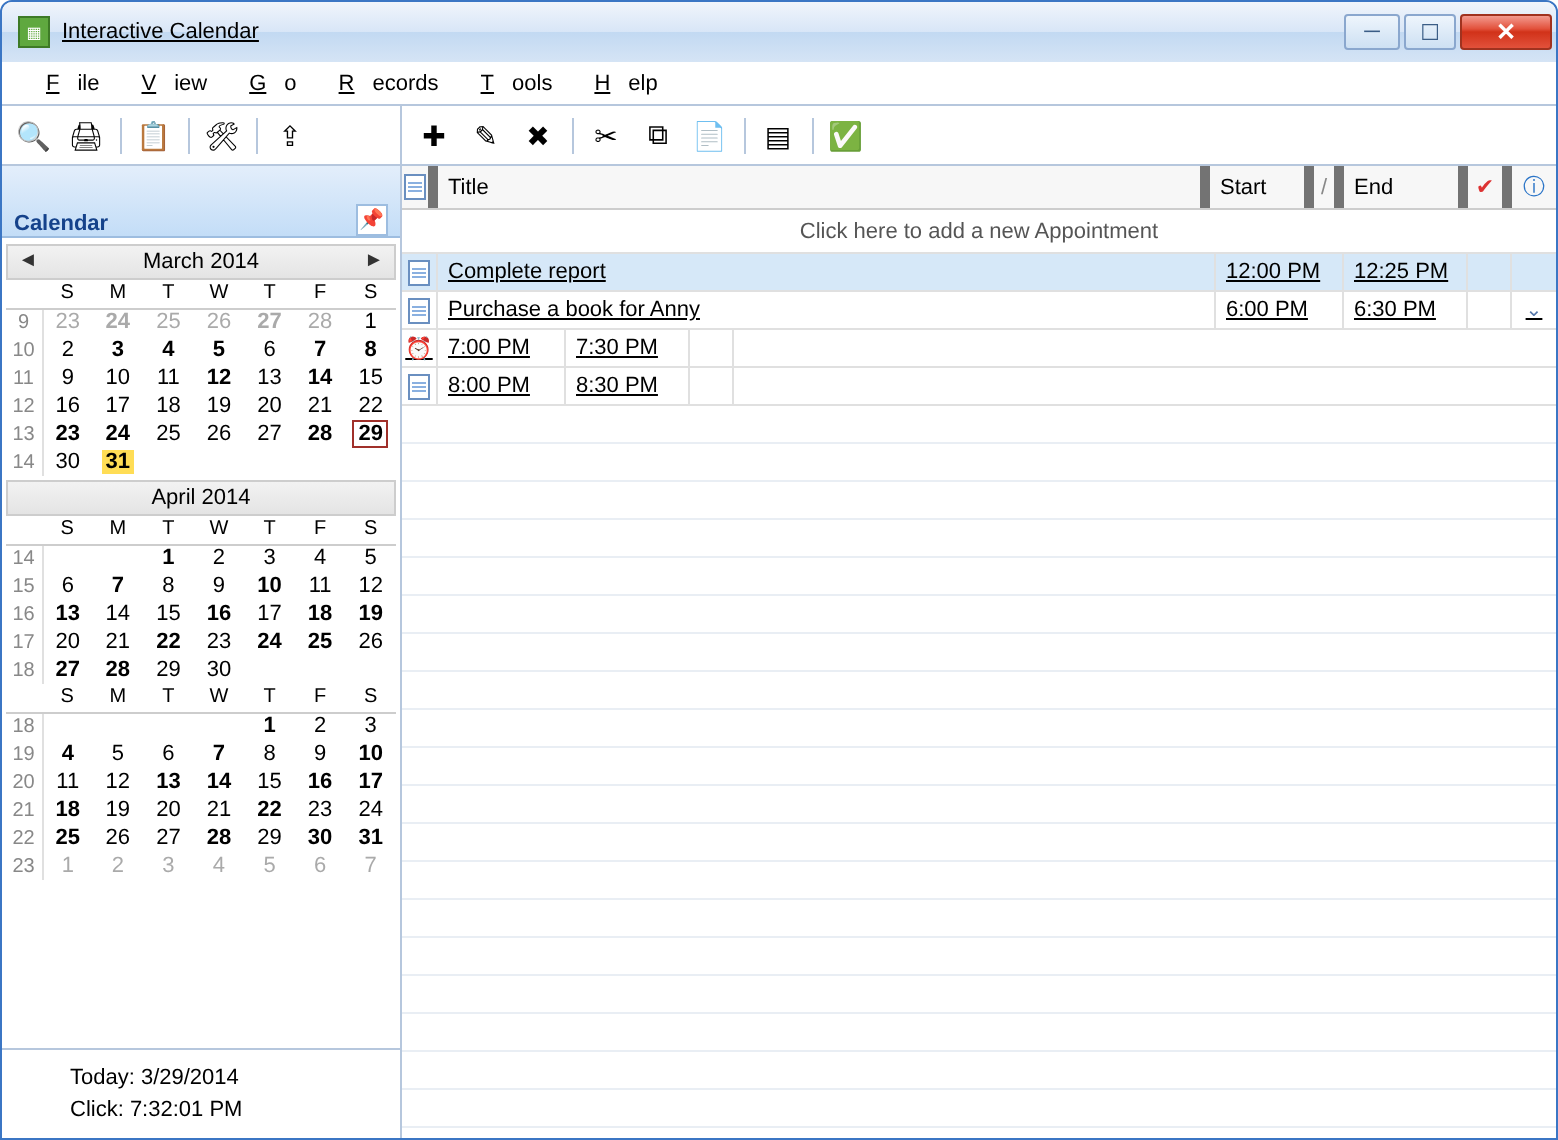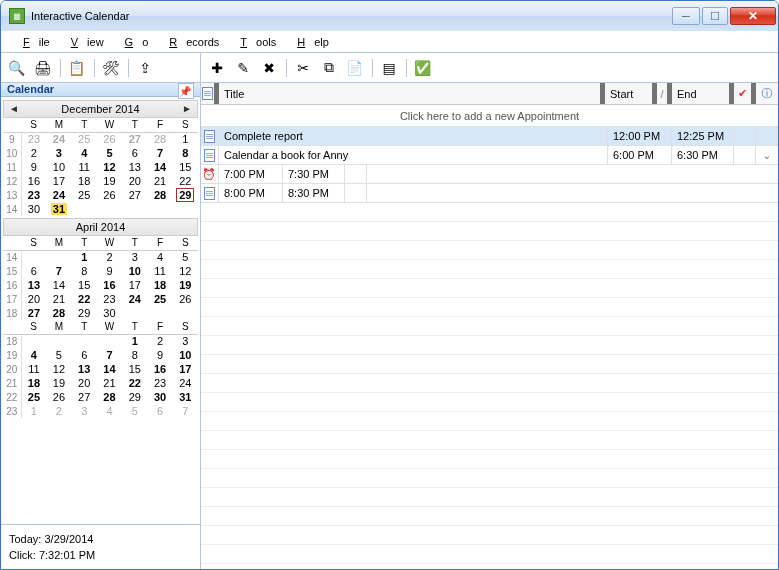--- a/index.html
+++ b/index.html
@@ -1,61 +1,61 @@
 <!DOCTYPE html>
 <html><head>
 <meta charset="utf-8">
 <style>
 * { margin: 0; padding: 0; box-sizing: border-box; font-family: Tahoma, sans-serif; font-size: 11px; }
 body { background: #fff; overflow: hidden; }
 .window { width: 779px; height: 570px; border: 1px solid #3b76c4; border-radius: 6px 6px 0 0; overflow: hidden; background: #fff; }
 .titlebar { height: 30px; background: linear-gradient(#f0f5fb, #d8e6f7 50%, #c2d9f2 50%, #d5e4f5); display: flex; align-items: center; padding: 0 2px 0 8px; gap: 6px; }
 .titlebar .app-icon { width: 16px; height: 16px; background: #5fa83f; border: 1px solid #3d7a26; display: flex; align-items: center; justify-content: center; color: #fff; font-size: 8px; }
-.titlebar .title { flex: 1; color: #000; }
+.titlebar .title { flex: 1; color: #000; text-decoration: underline; }
 .win-btns { display: flex; gap: 2px; }
 .win-btn { width: 28px; height: 18px; border: 1px solid #8aa7ce; border-radius: 2px; background: linear-gradient(#eef5fc, #cde0f3); display: flex; align-items: center; justify-content: center; color: #3b5d86; font-size: 11px; }
 .win-btn.max { width: 26px; }
 .win-btn.close { width: 46px; background: linear-gradient(#f39a8f, #e2513b 40%, #d13219 50%, #e2513b); border-color: #a0321f; color: #fff; font-weight: bold; font-size: 12px; }
 .menubar { height: 22px; display: flex; align-items: center; padding: 0 8px; gap: 0; border-bottom: 1px solid #b6c7dd; }
 .menubar span { padding: 3px 7px; display: inline-flex; align-items: center; gap: 2px; }
 .menubar .u { text-decoration: underline; }
 .toolbar-row { display: flex; height: 30px; border-bottom: 1px solid #b6c7dd; }
 .toolbar-left { width: 200px; display: flex; align-items: center; padding: 0 4px; gap: 2px; border-right: 1px solid #b6c7dd; }
 .toolbar-right { flex: 1; display: flex; align-items: center; padding: 0 4px; gap: 2px; }
 .tbtn { width: 24px; height: 24px; display: flex; align-items: center; justify-content: center; font-size: 14px; border-radius: 2px; }
 .tsep { width: 6px; height: 22px; display: flex; align-items: center; justify-content: center; }
 .tsep::before { content: ""; width: 1px; height: 18px; background: #b6c7dd; }
 .body { display: flex; height: 486px; }
 .sidebar { width: 200px; border-right: 1px solid #b6c7dd; display: flex; flex-direction: column; }
-.panel-head { height: 14px; background: linear-gradient(#e3eefb, #c3ddf7); border-bottom: 1px solid #9dbde0; display: flex; align-items: flex-start; padding: 0 6px; font-weight: bold; color: #15428b; }
+.panel-head { height: 36px; background: linear-gradient(#e3eefb, #c3ddf7); border-bottom: 1px solid #9dbde0; display: flex; align-items: flex-end; padding: 0 6px; font-weight: bold; color: #15428b; }
 .panel-head .pin { margin-left: auto; width: 16px; height: 16px; border: 1px solid #9dbde0; background: #fff; display: flex; align-items: center; justify-content: center; font-size: 10px; color: #3b76c4; }
 .cal-months { flex: 1; overflow: hidden; padding: 2px 2px; }
 .month-head { height: 18px; background: linear-gradient(#f2f2f2, #e4e4e4); border: 1px solid #cdcdcd; display: flex; align-items: center; justify-content: center; position: relative; font-weight: normal; margin-top: 2px; }
 .month-head:first-child { margin-top: 1px; }
 .month-head .nav { position: absolute; top: 2px; font-size: 10px; color: #333; width: 12px; text-align: center; }
 .month-head .nav.left { left: 4px; }
 .month-head .nav.right { right: 4px; }
 table.month { border-collapse: collapse; width: 100%; table-layout: fixed; }
 table.month th { font-weight: normal; text-align: center; padding: 1px 0; color: #000; border-bottom: 1px solid #cdcdcd; font-size: 10px; height: 14px; }
 table.month th.wk { color: #888; width: 18px; }
 table.month td { text-align: center; padding: 0; color: #000; font-size: 11px; height: 14px; }
 table.month td.wk { color: #888; width: 18px; border-right: 1px solid #e0e0e0; font-size: 10px; }
 table.month td.dim { color: #aaa; }
 table.month td.bold { font-weight: bold; }
 table.month td span.today { border: 1px solid #a0302a; padding: 0 2px; display: inline-block; line-height: 12px; }
 table.month td span.sel { background: #ffdd55; padding: 0 2px; display: inline-block; line-height: 12px; }
 .datetime-panel { border-top: 1px solid #b6c7dd; }
-.dt-body { padding: 6px 8px; color: #000; line-height: 16px; }
+.dt-body { padding: 6px 8px; color: #000; line-height: 16px; margin-left: 26px; }
 .main { flex: 1; display: flex; flex-direction: column; }
 .grid-header { height: 22px; display: flex; border-bottom: 1px solid #cdcdcd; background: #f7f7f7; }
 .gh-cell { border-right: 5px solid #737373; display: flex; align-items: center; padding: 0 5px; color: #000; }
 .gh-icon { width: 18px; justify-content: center; padding: 0; }
 .new-row { height: 22px; display: flex; align-items: center; justify-content: center; color: #555; border-bottom: 1px solid #e0e0e0; background: #fff; }
 .rows { flex: 1; background: repeating-linear-gradient(#fff, #fff 18px, #e9eef4 18px, #e9eef4 19px); }
-.row { height: 19px; display: flex; align-items: center; border-bottom: 1px solid #e0e0e0; }
+.row { height: 19px; display: flex; align-items: center; border-bottom: 1px solid #e0e0e0; text-decoration: underline; }
 .row.sel { background: #d6e8f8; }
 .row .cell { border-right: 1px solid #e0e0e0; padding: 0 5px; height: 100%; display: flex; align-items: center; }
 .row .cell.icon { width: 18px; justify-content: center; padding: 0; }
 .doc-icon { width: 11px; height: 13px; border: 1px solid #6a8fc0; background: #fff; position: relative; }
 .doc-icon::after { content: ""; position: absolute; left: 1px; top: 3px; right: 1px; height: 1px; background: #8ab0e0; box-shadow: 0 2px 0 #8ab0e0, 0 4px 0 #8ab0e0; }
 .chev { font-size: 10px; color: #5577aa; }
 </style>
 </head>
 <body>
 
@@ -107,21 +107,21 @@
 
   <div class="body">
     <div class="sidebar">
       <div class="panel-head">
         <span>Calendar</span>
         <span class="pin">📌</span>
       </div>
       <div class="cal-months" id="months">
           <div class="month-head">
             <span class="nav left">◄</span>
-            <span>December 2014</span>
+            <span>March 2014</span>
             <span class="nav right">►</span>
           </div>
           <table class="month">
             <tbody>
               <tr>
                 <th class="wk"></th>
                 <th>S</th>
                 <th>M</th>
                 <th>T</th>
                 <th>W</th>
@@ -362,21 +362,21 @@
             <div class="cell" style="flex:1">Complete report</div>
             <div class="cell" style="width:64px">12:00 PM</div>
             <div class="cell" style="width:62px">12:25 PM</div>
             <div class="cell" style="width:22px"></div>
             <div class="cell" style="width:22px;border-right:none;justify-content:center"></div>
           </div>
           <div class="row">
             <div class="cell icon">
               <div class="doc-icon"></div>
             </div>
-            <div class="cell" style="flex:1">Calendar a book for Anny</div>
+            <div class="cell" style="flex:1">Purchase a book for Anny</div>
             <div class="cell" style="width:64px">6:00 PM</div>
             <div class="cell" style="width:62px">6:30 PM</div>
             <div class="cell" style="width:22px"></div>
             <div class="cell" style="width:22px;border-right:none;justify-content:center">
               <span class="chev">⌄</span>
             </div>
           </div>
           <div class="row">
             <div class="cell icon">
               <span style="color:#c77;">⏰</span>

